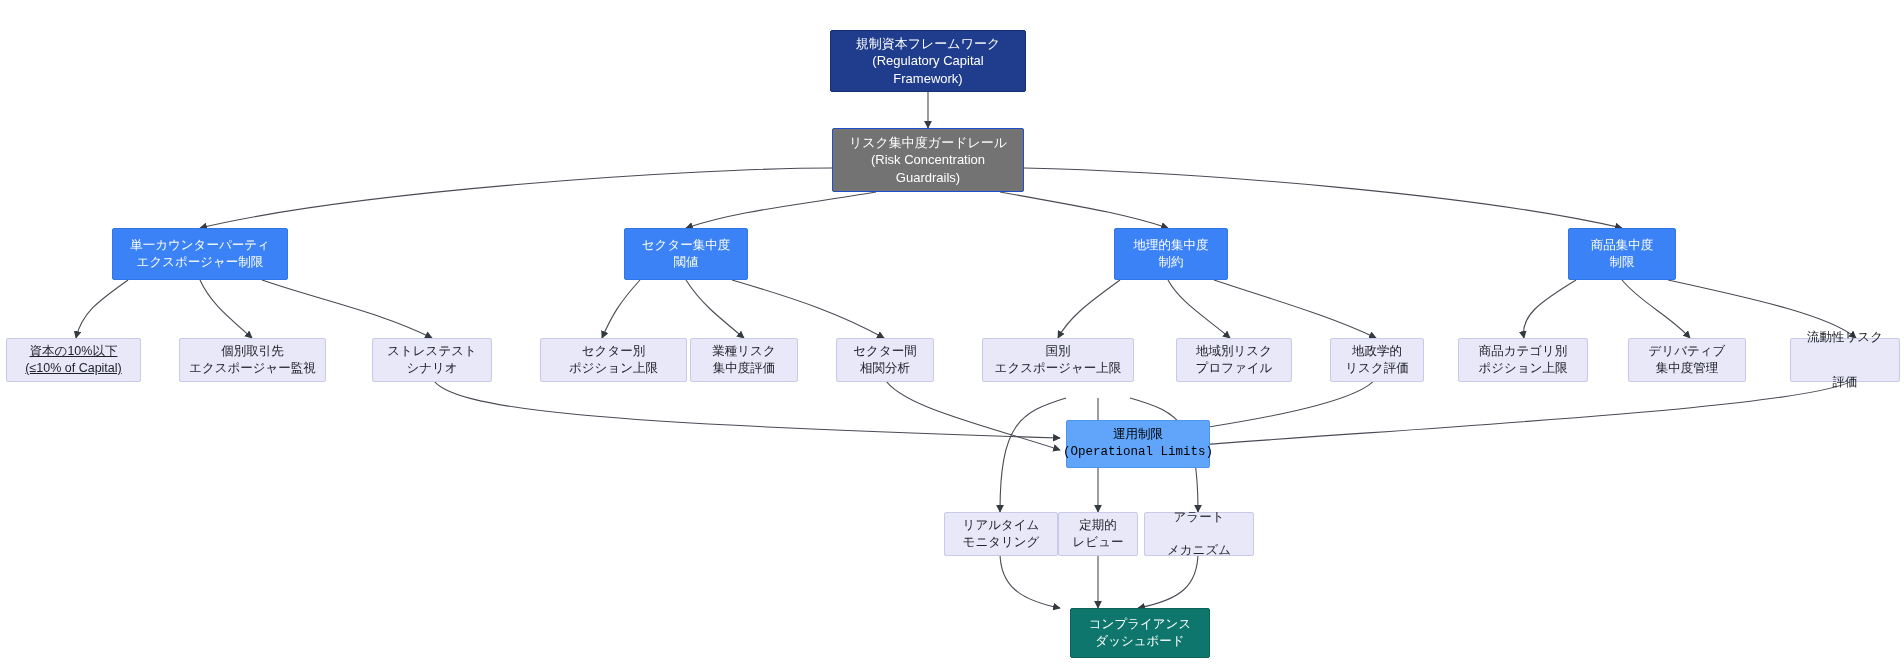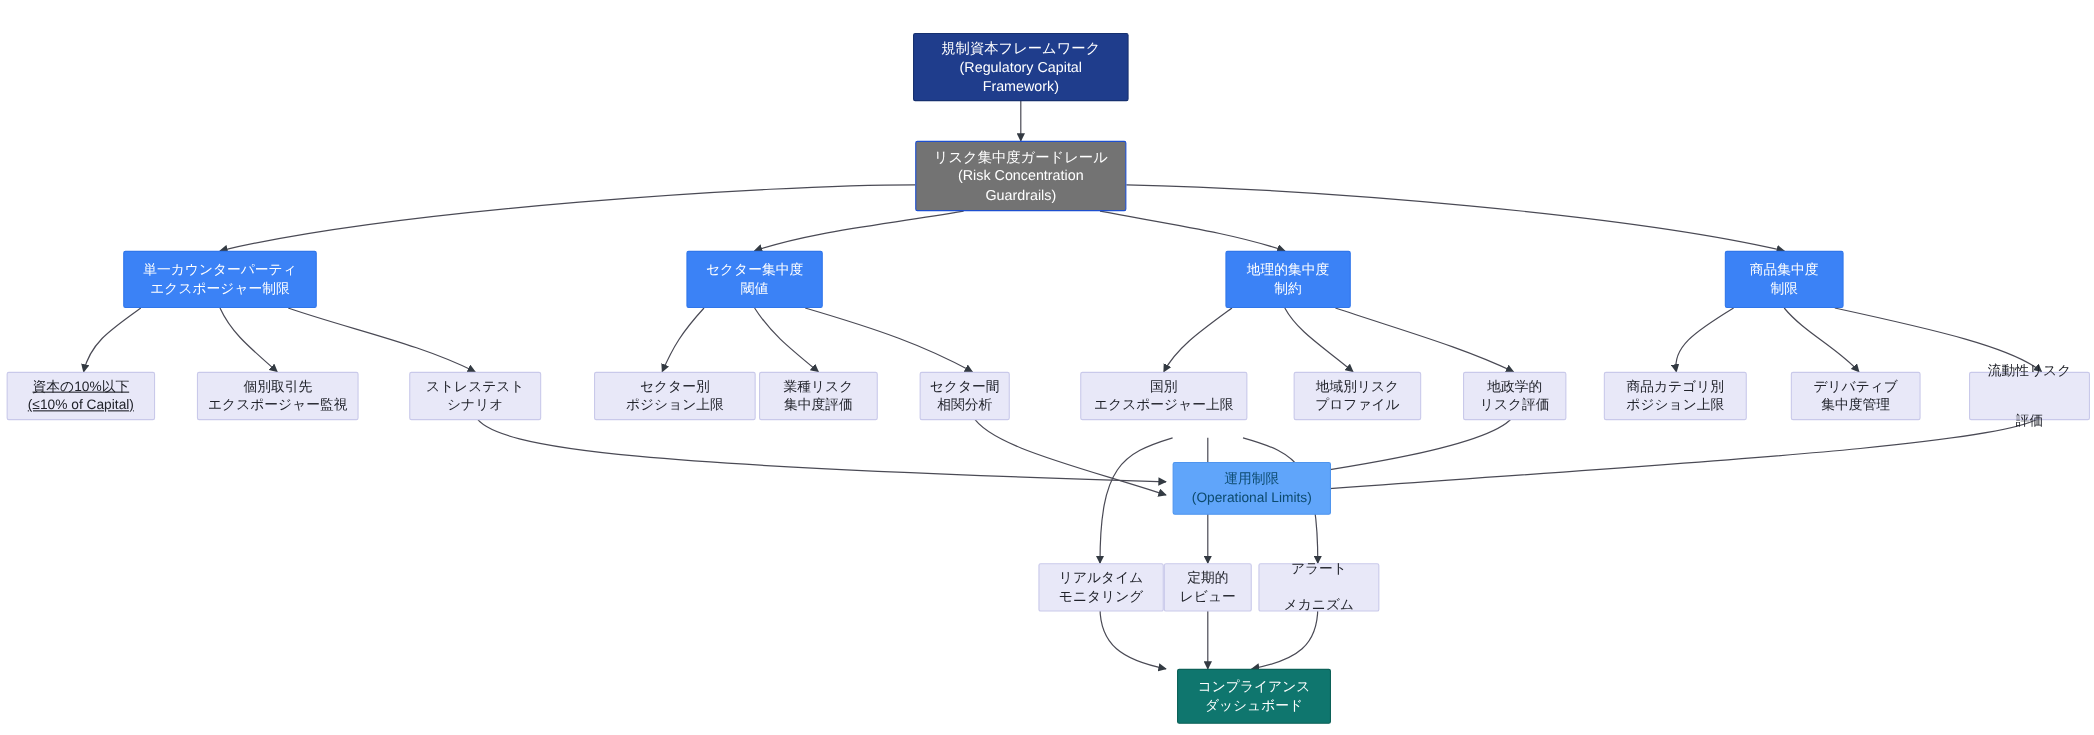--- a/index.html
+++ b/index.html
@@ -56,22 +56,23 @@
   }
   .lvl-cat {
     background: #3b82f6;
     border: 1px solid #3076ea;
     color: #ffffff;
     font-size: 12.5px;
   }
   .lvl-ops {
     background: #60a5fa;
     border: 1px solid #4f95ee;
-    color: #0c4a6e;
-    font-size: 12.5px;
+    color: #000000;
+    font-size: 12.5px;
+    font-family: Liberation Mono, monospace;
   }
   .lvl-leaf {
     background: #e8e8f8;
     border: 1px solid #c9c9ea;
     color: #21232b;
     font-size: 12.5px;
   }
   .lvl-dash {
     background: #0f766e;
     border: 1px solid #0c6158;
@@ -180,21 +181,21 @@
   <div class="node lvl-leaf" style="left:540px; top:338px; width:147px; height:44px;">
     <span class="l1">セクター別</span>
     <span class="l2">ポジション上限</span>
   </div>
 
   <div class="node lvl-leaf" style="left:690px; top:338px; width:108px; height:44px;">
     <span class="l1">業種リスク</span>
     <span class="l2">集中度評価</span>
   </div>
 
-  <div class="node lvl-leaf" style="left:836px; top:338px; width:82px; height:44px;">
+  <div class="node lvl-leaf" style="left:836px; top:338px; width:98px; height:44px;">
     <span class="l1">セクター間</span>
     <span class="l2">相関分析</span>
   </div>
 
   <div class="node lvl-leaf" style="left:982px; top:338px; width:152px; height:44px;">
     <span class="l1">国別</span>
     <span class="l2">エクスポージャー上限</span>
   </div>
 
   <div class="node lvl-leaf" style="left:1176px; top:338px; width:116px; height:44px;">

